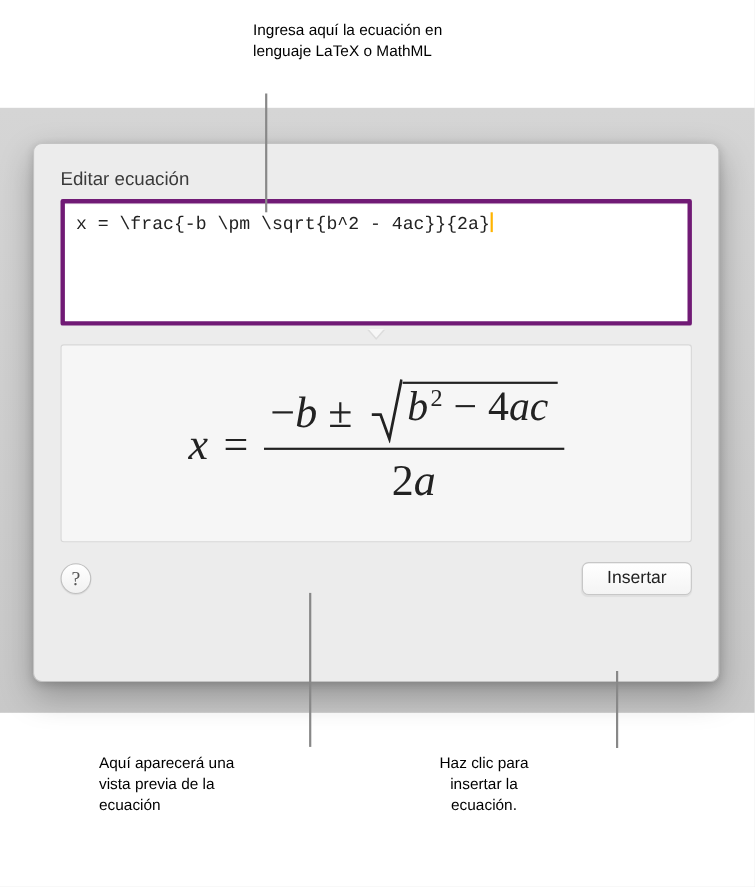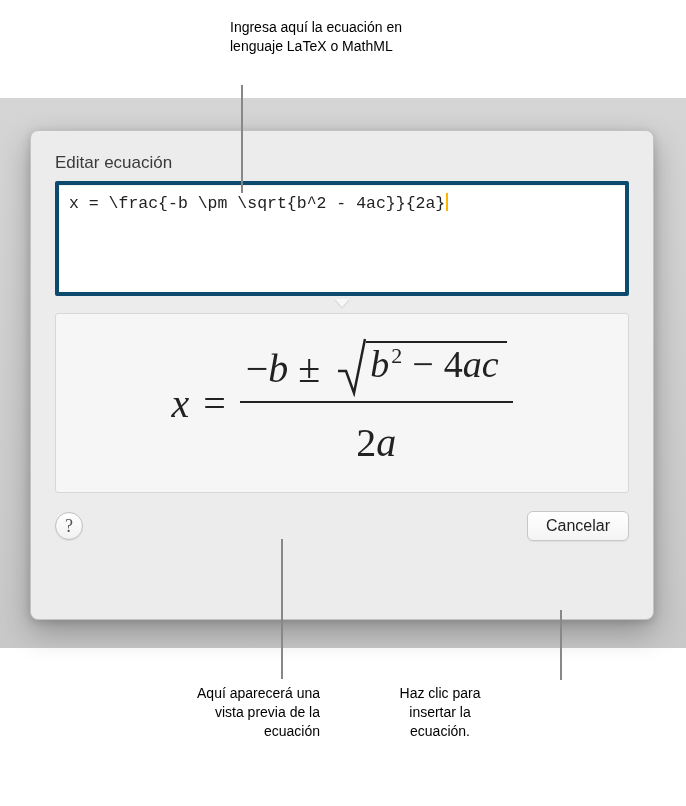--- a/index.html
+++ b/index.html
@@ -13,21 +13,21 @@
     }
     .callout {
       position: absolute;
       font-size: 14px;
       color: #000;
       line-height: 1.35;
       text-align: left;
       white-space: pre-line;
     }
     .callout.top { left: 230px; top: 18px; width: 360px; }
-    .callout.bl { left: 90px; top: 684px; width: 230px; text-align: right; }
+    .callout.bl { left: 90px; top: 684px; width: 230px; text-align: left; }
     .callout.br { left: 345px; top: 684px; width: 190px; text-align: center; }
 
     .leader {
       position: absolute;
       background: #888;
       z-index: 5;
     }
     .leader.top { left: 241px; top: 85px; width: 2px; height: 108px; }
     .leader.bl { left: 281px; top: 539px; width: 2px; height: 140px; }
     .leader.br { left: 560px; top: 610px; width: 2px; height: 70px; }
@@ -51,21 +51,21 @@
     .dialog-title {
       font-size: 17px;
       color: #3a3a3a;
       margin-bottom: 8px;
     }
     .input-wrap {
       position: relative;
       width: 100%;
       height: 115px;
       background: #fff;
-      border: 4px solid #0c4a6e;
+      border: 4px solid #701a75;
       border-radius: 2px;
       box-shadow: inset 0 1px 0 rgba(0,0,0,0.05);
       padding: 8px 10px;
     }
     .input-text {
       font-family: "Menlo", "Courier New", monospace;
       font-size: 16.5px;
       color: #222;
       white-space: pre;
     }
@@ -106,21 +106,21 @@
       font-family: "STIXGeneral", "Cambria Math", Georgia, serif;
       font-style: italic;
       font-size: 40px;
       color: #222;
     }
     .normal { font-style: normal; }
     .eq-row { display: flex; align-items: center; gap: 14px; }
     .frac { display: inline-flex; flex-direction: column; align-items: center; }
     .frac .num { padding: 0 6px 4px; white-space: nowrap; display: flex; align-items: center; }
     .frac .bar { width: 100%; height: 2px; background: #222; }
-    .frac .den { padding: 16px 6px 0; font-style: normal; }
+    .frac .den { padding: 4px 6px 0; font-style: normal; }
     .den .italic { font-style: italic; }
 
     .sqrt-wrap { display: inline-flex; align-items: stretch; margin-left: 6px; }
     .surd {
       width: 30px;
       height: 62px;
       margin-top: -6px;
     }
     .radicand {
       border-top: 2.5px solid #222;
@@ -212,21 +212,21 @@
         <span class="den">
           <span>2</span><span class="italic">a</span>
         </span>
       </span>
     </div>
   </div>
 
   <div class="footer">
     <div class="help-btn">?</div>
     <div class="spacer"></div>
-    <button class="btn">Cancelar</button>
+    <button class="btn">Insertar</button>
   </div>
 </div>
 
 <div class="leader bl"></div>
 <div class="leader br"></div>
 <div class="callout bl">Aquí aparecerá una
 vista previa de la
 ecuación</div>
 <div class="callout br">Haz clic para
 insertar la

